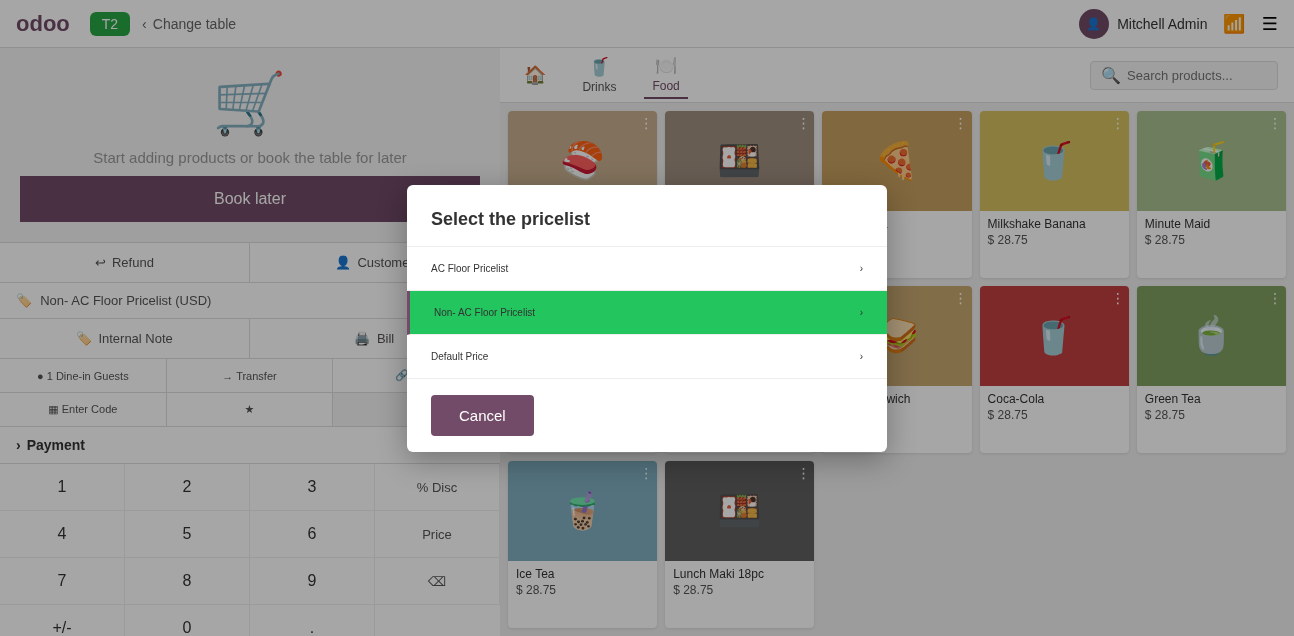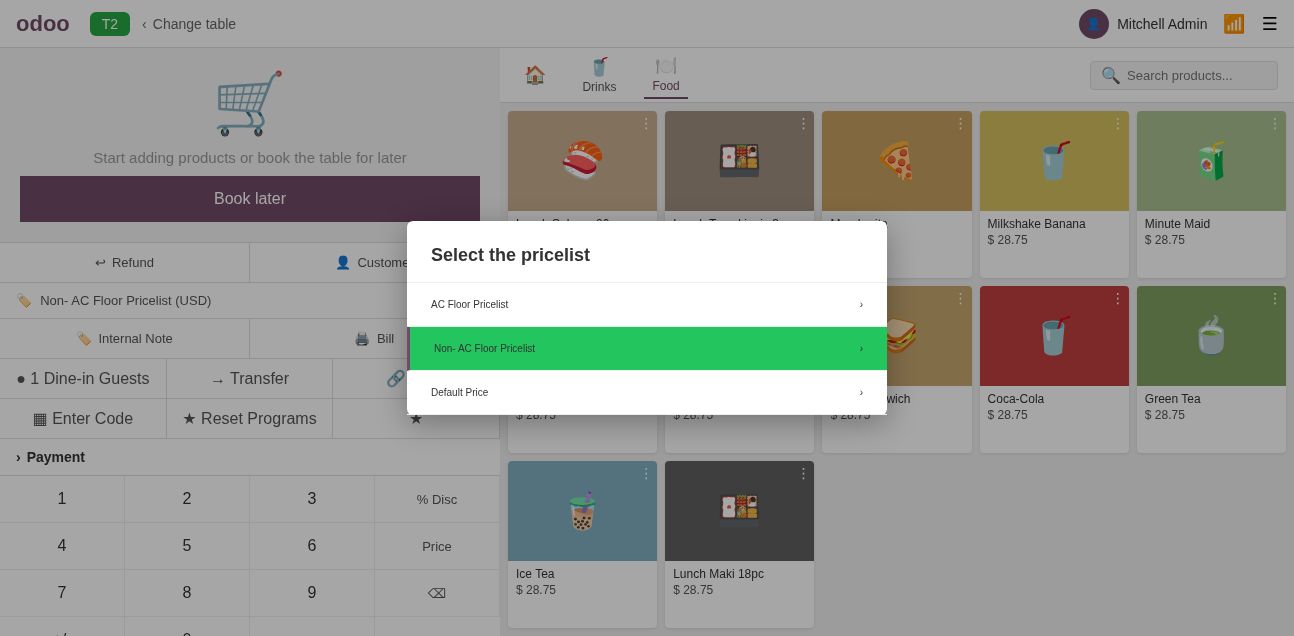--- a/index.html
+++ b/index.html
@@ -49,21 +49,21 @@
       display: flex; align-items: center; justify-content: center; gap: 6px;
     }
     .info-row {
       background: #fff; padding: 10px 16px; font-size: 13px; color: #555;
       border-top: 1px solid #ddd; display: flex; align-items: center; gap: 8px;
     }
     .action-row2 {
       display: grid; grid-template-columns: 1fr 1fr 1fr; border-top: 1px solid #ddd;
     }
     .action-btn2 {
-      padding: 10px 4px; text-align: center; font-size: 16px; color: #555;
+      padding: 10px 4px; text-align: center; font-size: 11px; color: #555;
       background: #fff; border: none; border-right: 1px solid #ddd; cursor: pointer;
     }
     .payment-section {
       background: #fff; border-top: 1px solid #ddd;
     }
     .payment-header {
       padding: 10px 16px; font-size: 14px; font-weight: bold; color: #333;
       border-bottom: 1px solid #ddd; display: flex; align-items: center; gap: 6px;
     }
     .numpad { display: grid; grid-template-columns: repeat(4, 1fr); }
@@ -211,24 +211,20 @@
     <button class="action-btn2">
       <span>🔗</span>
       <span>Qu...</span>
     </button>
   </div>
 
   <div class="action-row2">
     <button class="action-btn2">
       <span>▦</span>
       <span>Enter Code</span>
-    </button>
-    <button class="action-btn2">
-      <span>★</span>
-      <span>Reset Programs</span>
     </button>
     <button class="action-btn2">
       <span>★</span>
     </button>
   </div>
 
   <div class="payment-section">
     <div class="payment-header">
       <span>›</span>
       <span>Payment</span>
@@ -406,14 +402,17 @@
       <span>›</span>
     </div>
     <div class="pricelist-option selected">
       <span>Non- AC Floor Pricelist</span>
       <span>›</span>
     </div>
     <div class="pricelist-option">
       <span>Default Price</span>
       <span>›</span>
     </div>
+    <div class="modal-footer">
+      <button class="cancel-btn">Cancel</button>
+    </div>
   </div>
 </div>
 
 </body></html>

